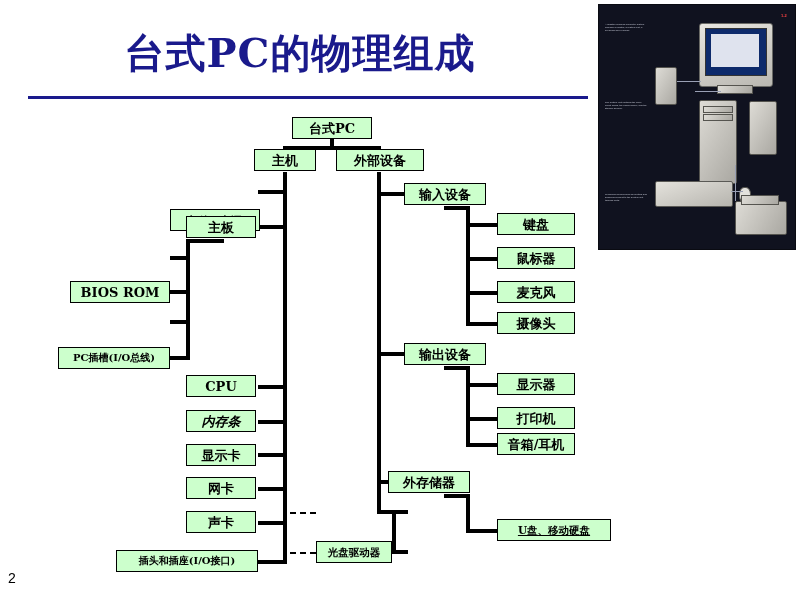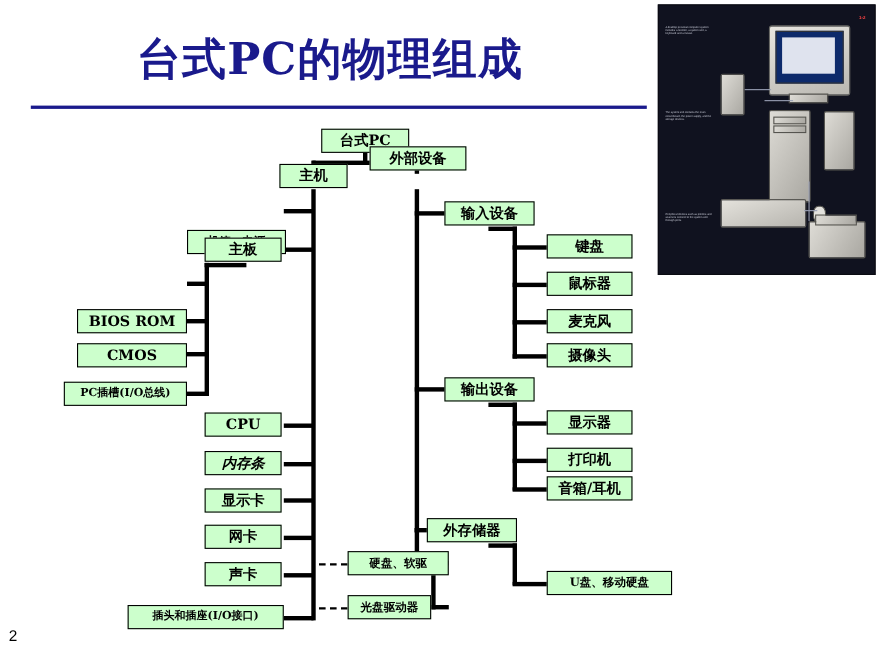--- a/index.html
+++ b/index.html
@@ -279,27 +279,26 @@
     <div class="edge" style="left:392px; top:550px; width:16px; height:4px;"></div>
     <div class="edge" style="left:377px; top:480px; width:4px; height:34px;"></div>
     <div class="edge" style="left:377px; top:510px; width:18px; height:4px;"></div>
 
     <div class="edge dash" style="left:290px; top:512px; width:26px;"></div>
     <div class="edge dash" style="left:290px; top:552px; width:26px;"></div>
 
     <div class="node" style="left:292px; top:117px; width:80px; height:22px;">台式PC</div>
 
     <div class="node" style="left:254px; top:149px; width:62px; height:22px;">主机</div>
-    <div class="node" style="left:336px; top:133px; width:88px; height:22px;">外部设备</div>
+    <div class="node" style="left:336px; top:149px; width:88px; height:22px;">外部设备</div>
 
     <div class="node small" style="left:170px; top:181px; width:90px; height:22px;margin-top:28px;">机箱、电源</div>
     <div class="node" style="left:186px; top:216px; width:70px; height:22px;">主板</div>
 
     <div class="node" style="left:70px; top:281px; width:100px; height:22px;">BIOS ROM</div>
-    <div class="node" style="left:70px; top:312px; width:100px; height:22px;">CMOS</div>
     <div class="node tiny" style="left:58px; top:347px; width:112px; height:22px;">PC插槽(I/O总线)</div>
 
     <div class="node" style="left:186px; top:375px; width:70px; height:22px;">CPU</div>
     <div class="node" style="left:186px; top:410px; width:70px; height:22px;font-style:italic;">内存条</div>
     <div class="node" style="left:186px; top:444px; width:70px; height:22px;">显示卡</div>
     <div class="node" style="left:186px; top:477px; width:70px; height:22px;">网卡</div>
     <div class="node" style="left:186px; top:511px; width:70px; height:22px;">声卡</div>
     <div class="node tiny" style="left:116px; top:550px; width:142px; height:22px;">插头和插座(I/O接口)</div>
 
     <div class="node" style="left:404px; top:183px; width:82px; height:22px;">输入设备</div>
@@ -307,20 +306,19 @@
     <div class="node" style="left:497px; top:247px; width:78px; height:22px;">鼠标器</div>
     <div class="node" style="left:497px; top:281px; width:78px; height:22px;">麦克风</div>
     <div class="node" style="left:497px; top:312px; width:78px; height:22px;">摄像头</div>
 
     <div class="node" style="left:404px; top:343px; width:82px; height:22px;">输出设备</div>
     <div class="node" style="left:497px; top:373px; width:78px; height:22px;">显示器</div>
     <div class="node" style="left:497px; top:407px; width:78px; height:22px;">打印机</div>
     <div class="node" style="left:497px; top:433px; width:78px; height:22px;">音箱/耳机</div>
 
     <div class="node" style="left:388px; top:471px; width:82px; height:22px;">外存储器</div>
-    <div class="node small" style="left:316px; top:501px; width:92px; height:22px;">硬盘、软驱</div>
     <div class="node small" style="left:316px; top:541px; width:76px; height:22px;">光盘驱动器</div>
-    <div class="node small" style="left:497px; top:519px; width:114px; height:22px;">U盘、移动硬盘</div>
+    <div class="node small" style="left:497px; top:519px; width:114px; height:22px;text-decoration:underline;">U盘、移动硬盘</div>
   </div>
 
   <div id="page-num">2</div>
 
 </div>
 
 </body></html>

